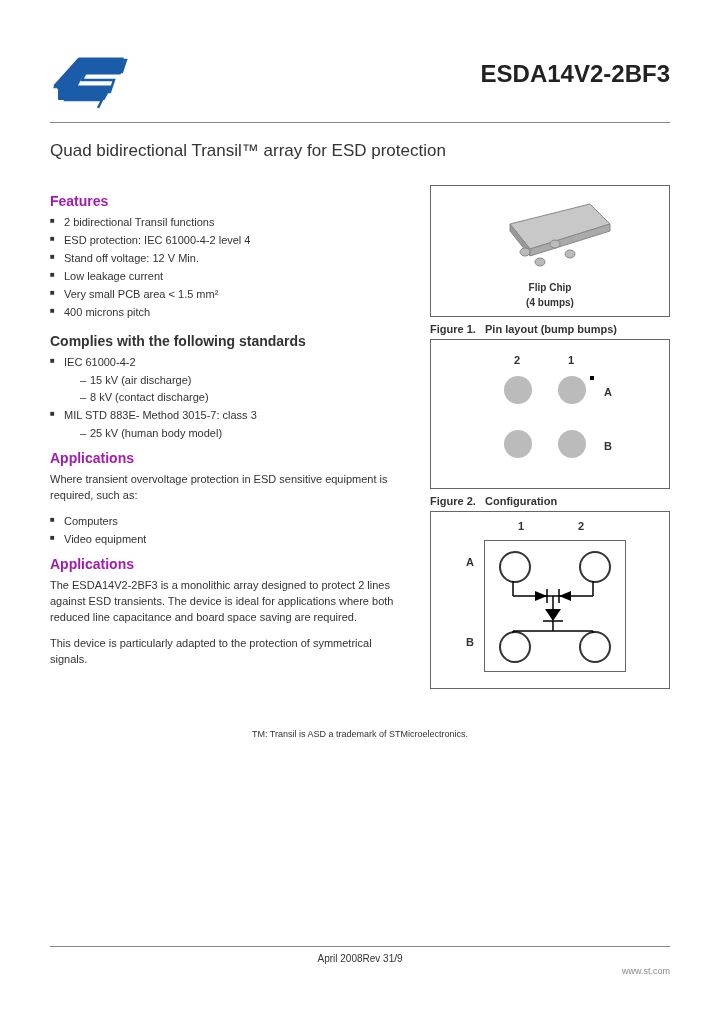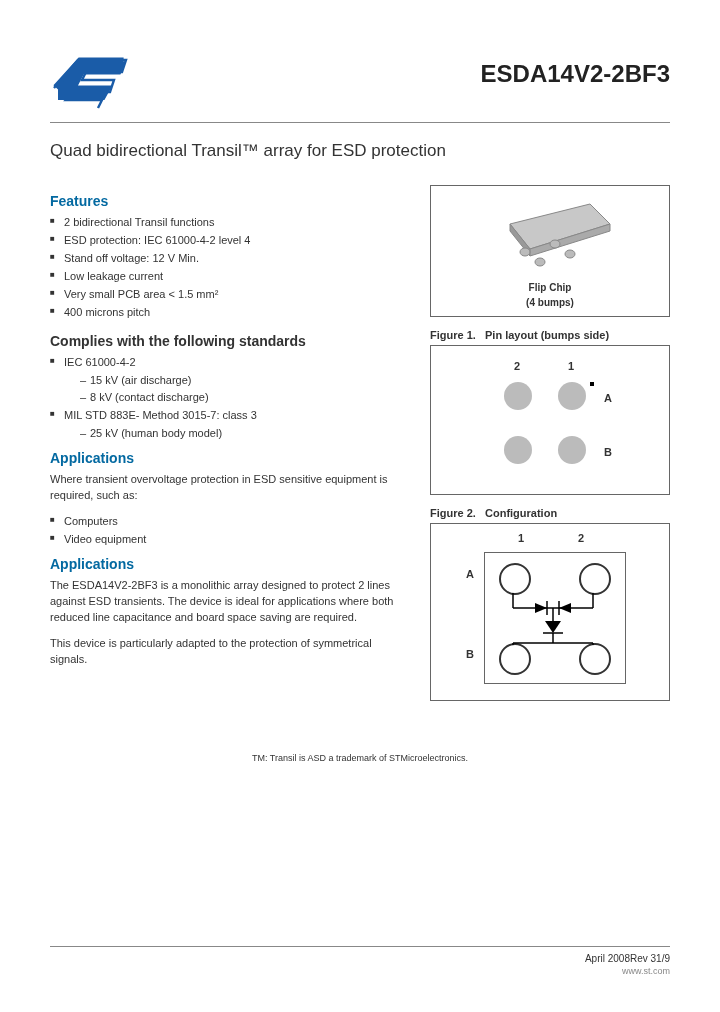--- a/index.html
+++ b/index.html
@@ -51,21 +51,21 @@
   font-size: 11px;
   line-height: 1.45;
 }
 .right-col {
   width: 240px;
 }
 h2.sec {
   font-size: 14px;
   font-weight: bold;
   margin: 6px 0 4px 0;
-  color: #0369a1;
+  color: #a21caf;
 }
 h3.sub {
   font-size: 14px;
   font-weight: bold;
   margin: 10px 0 4px 0;
 }
 ul.feat {
   list-style: none;
   padding: 0;
   margin: 2px 0 4px 0;
@@ -97,21 +97,21 @@
   position: absolute;
   left: 16px;
   top: 0;
 }
 p.para {
   margin: 4px 0 10px 0;
 }
 .box {
   border: 1px solid #666;
   padding: 8px;
-  margin-bottom: 12px;
+  margin-bottom: 0;
   text-align: center;
 }
 .fig-label {
   font-size: 11px;
   font-weight: bold;
   margin: 6px 0 4px 0;
 }
 .fig-label .figtitle {
   font-weight: bold;
 }
@@ -167,21 +167,21 @@
 .footer {
   position: absolute;
   bottom: 36px;
   left: 50px;
   right: 50px;
   font-size: 10px;
   color: #333;
 }
 .footer .row {
   display: flex;
-  justify-content: flex-end;
+  justify-content: center;
   border-top: 1px solid #888;
   padding-top: 6px;
 }
 .footer .url {
   text-align: right;
   color: #888;
   font-size: 9px;
   margin-top: 2px;
 }
 </style>
@@ -255,21 +255,21 @@
         <ellipse cx="85" cy="50" rx="5" ry="4" fill="#bbb" stroke="#888"></ellipse>
         <ellipse cx="100" cy="60" rx="5" ry="4" fill="#bbb" stroke="#888"></ellipse>
         <ellipse cx="70" cy="68" rx="5" ry="4" fill="#bbb" stroke="#888"></ellipse>
       </svg>
       <div class="chip-caption">Flip Chip</div>
       <div class="chip-caption">(4 bumps)</div>
     </div>
 
     <div class="fig-label">
       <span>Figure 1.</span>&nbsp;&nbsp;
-      <span class="figtitle">Pin layout (bumps side)</span>
+      <span class="figtitle">Pin layout (bump bumps)</span>
     </div>
     <div class="box">
       <div class="bump-grid">
         <span class="axis-label" style="left:34px;top:0">2</span>
         <span class="axis-label" style="left:88px;top:0">1</span>
         <span class="axis-label" style="left:124px;top:32px">A</span>
         <span class="axis-label" style="left:124px;top:86px">B</span>
         <div class="dot-mark" style="left:110px;top:22px"></div>
         <div class="bump" style="left:24px;top:22px"></div>
         <div class="bump" style="left:78px;top:22px"></div>

